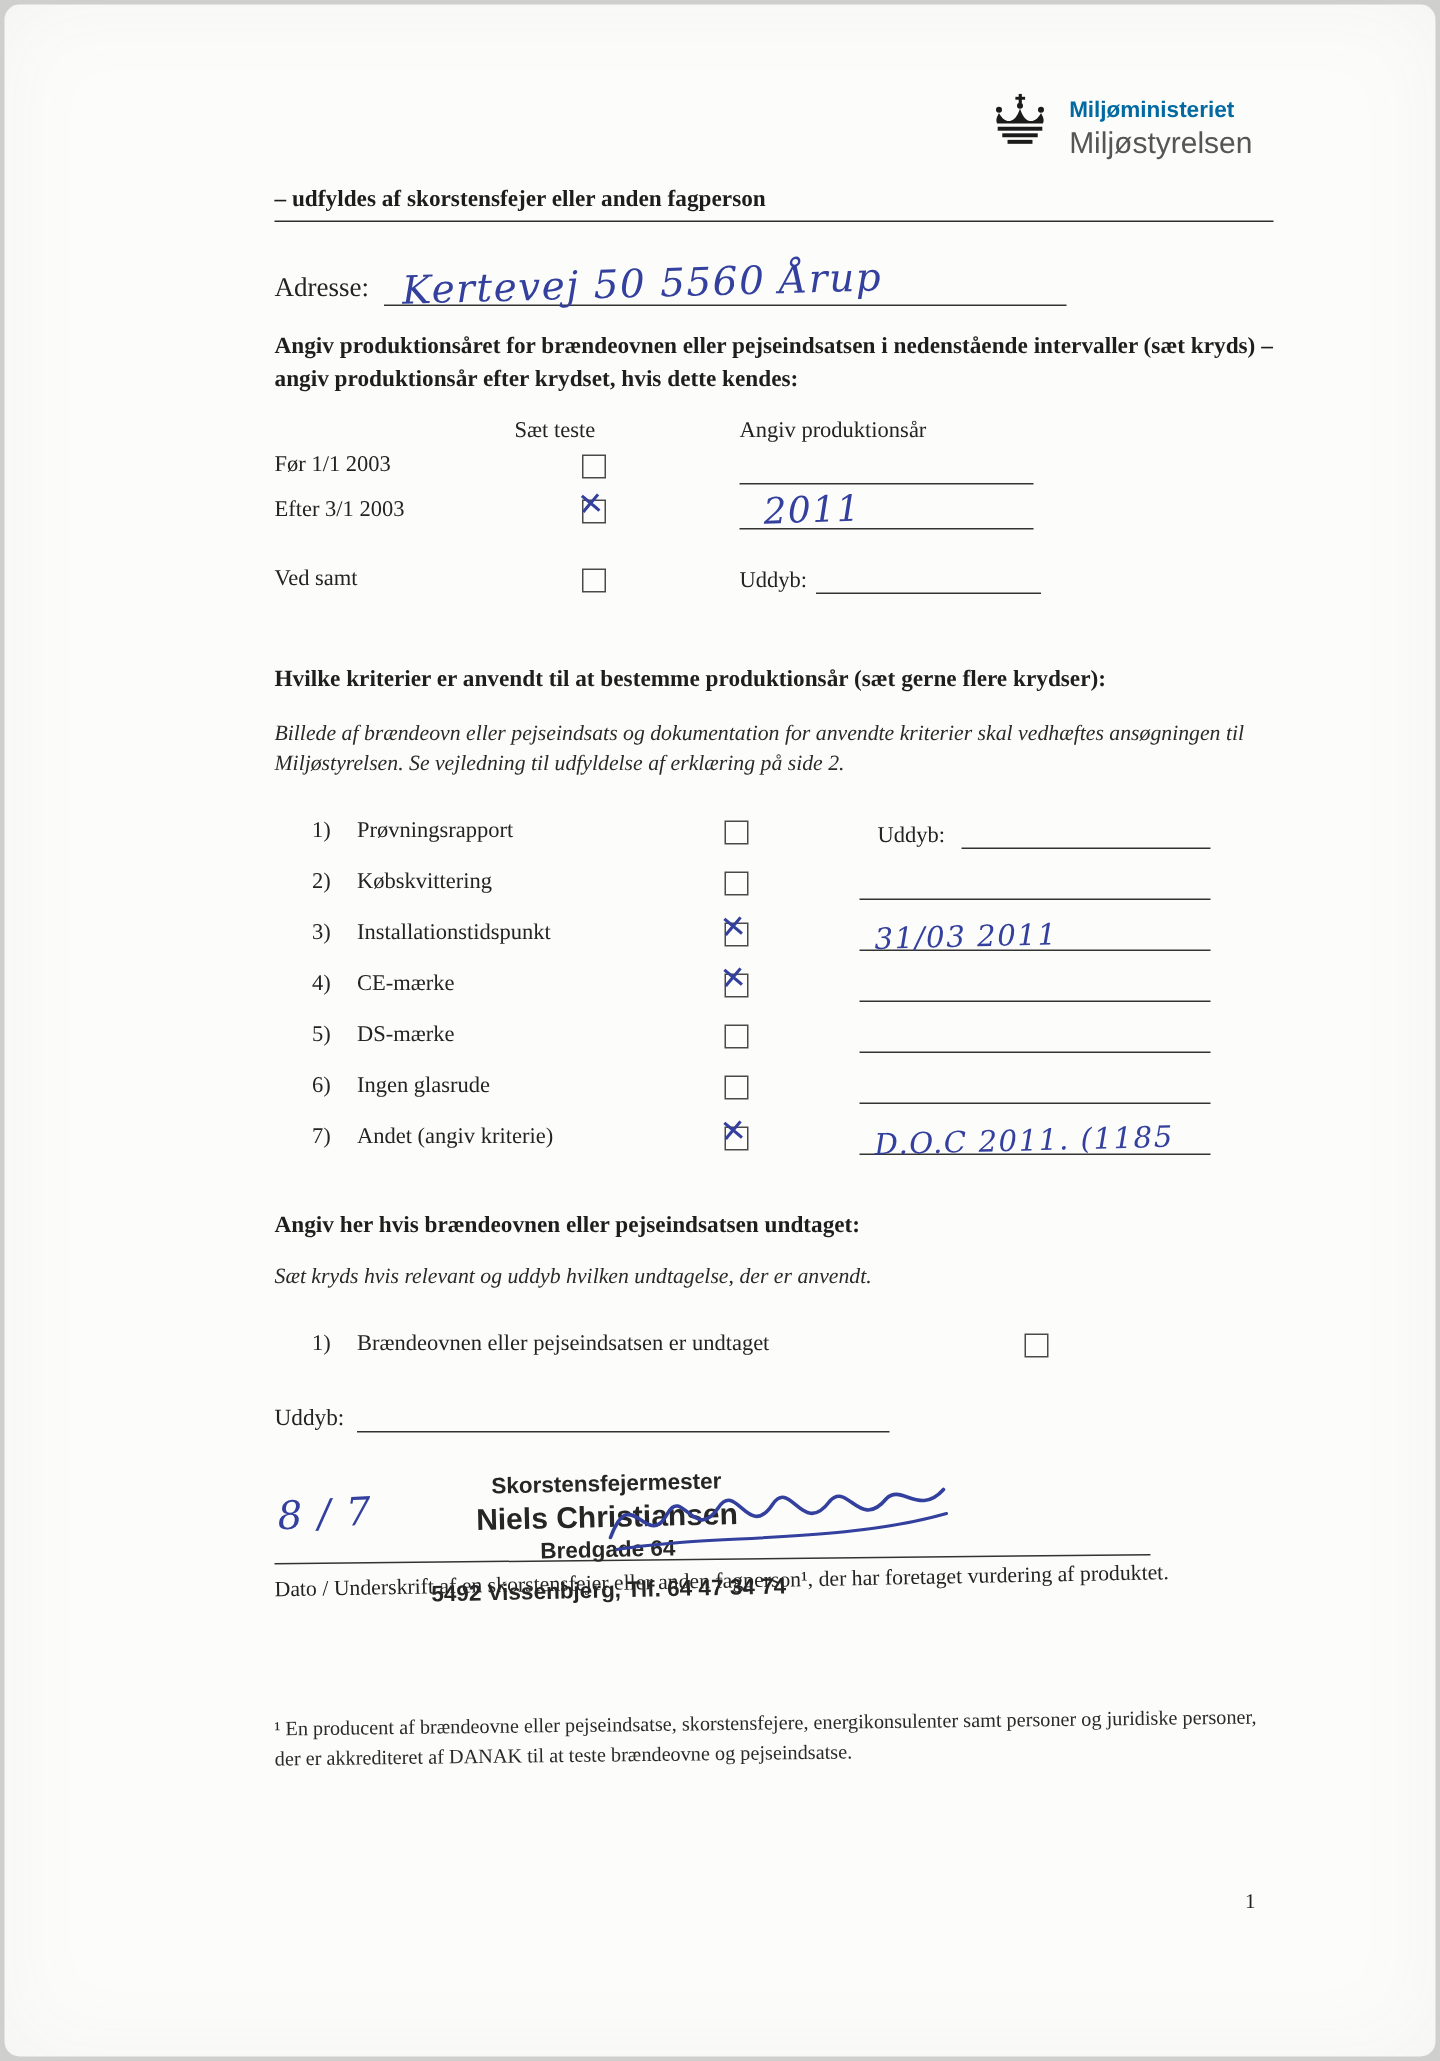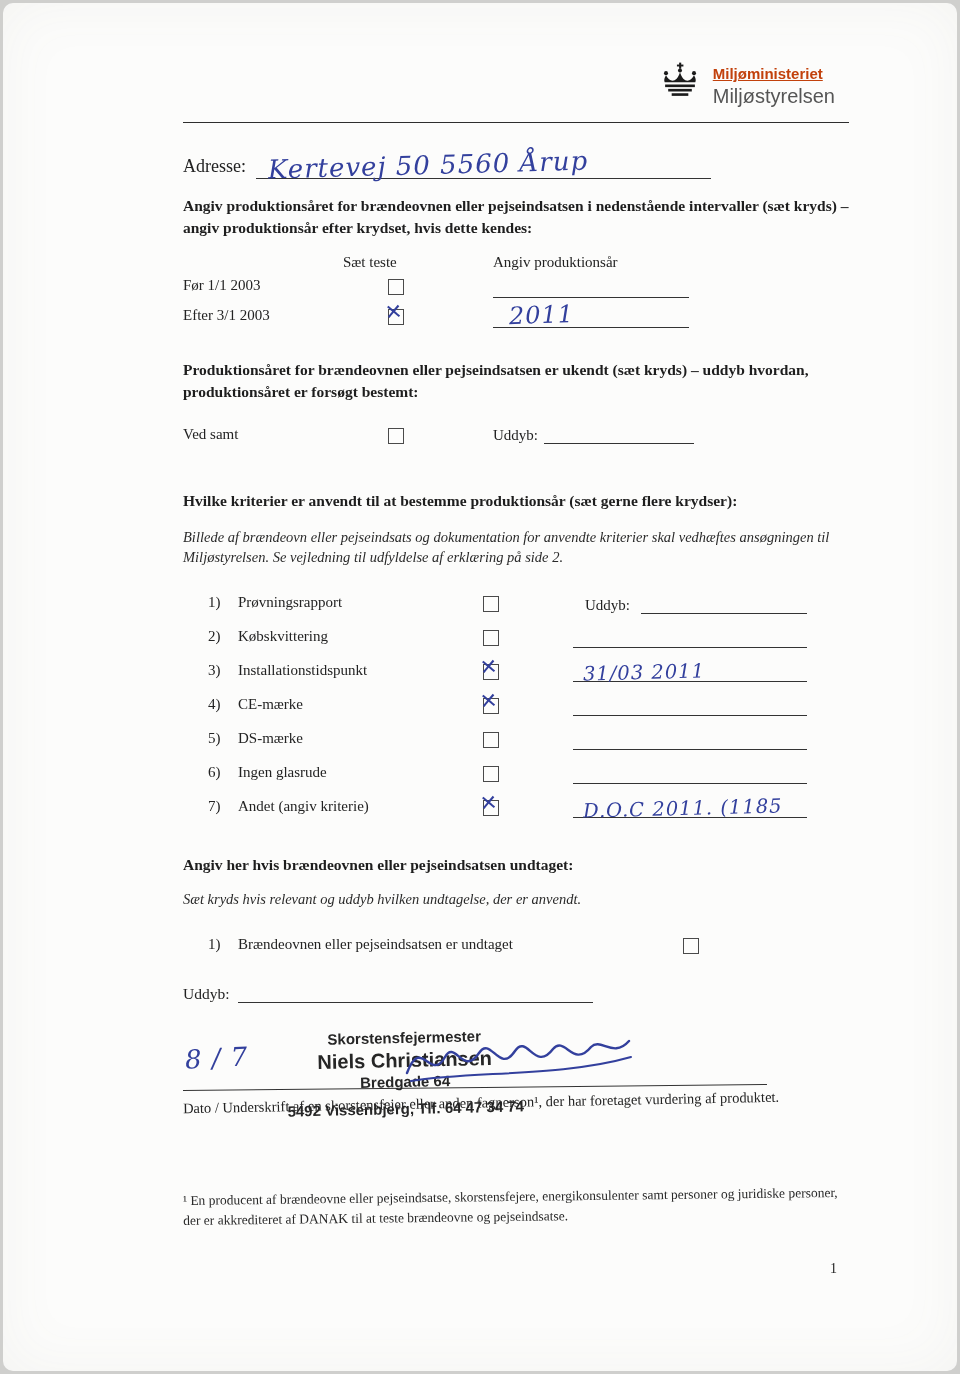--- a/index.html
+++ b/index.html
@@ -18,21 +18,21 @@
     box-sizing:border-box;
     padding:56px 108px 40px 180px;
     overflow:hidden;
     box-shadow:inset 0 0 60px rgba(120,120,110,0.06);
   }
   
   .logo-row{display:flex;justify-content:flex-end;margin-right:14px;height:58px;}
   .logo{display:flex;align-items:flex-start;gap:12px;}
   .logo svg{display:block;margin-top:2px;}
   .logo-text{font-family:"Liberation Sans","DejaVu Sans",sans-serif;line-height:1.25;padding-top:6px;}
-  .logo-ministry{font-weight:bold;font-size:15px;color:#c2410c;text-decoration:underline;}
+  .logo-ministry{font-weight:bold;font-size:15px;color:#0369a1;}
   .logo-agency{font-size:20px;color:#555;}
   
   .title{
     font-size:22.5px;font-weight:bold;line-height:1.25;
     max-width:570px;margin:40px 0 0 0;color:#1d1d1d;
     letter-spacing:0.2px;
   }
   .subtitle{font-size:15.5px;font-weight:bold;margin-top:7px;color:#1d1d1d;}
   .title-rule{border:none;border-top:1.7px solid #2e2e2e;margin:5px 0 0 0;width:100%;}
   
@@ -141,20 +141,21 @@
             <rect x="14.5" y="35" width="19" height="3"></rect>
           </svg>
         </span>
         <div class="logo-text">
           <div class="logo-ministry">Miljøministeriet</div>
           <div class="logo-agency">Miljøstyrelsen</div>
         </div>
       </div>
     </div>
 
+    <div class="subtitle">– udfyldes af skorstensfejer eller anden fagperson</div>
     <hr class="title-rule">
 
     <div class="address-row">
       <span class="address-label">Adresse:</span>
       <span class="address-line">
         <span class="hand address-value">Kertevej 50    5560 Årup</span>
       </span>
     </div>
 
     <p class="para">Angiv produktionsåret for brændeovnen eller pejseindsatsen i nedenstående intervaller (sæt kryds) – angiv produktionsår efter krydset, hvis dette kendes:</p>
@@ -186,21 +187,20 @@
             <span class="mark hand">✕</span>
           </span>
         </span>
         <span class="year-cell">
           <span class="year-line"></span>
           <span class="hand year-value">2011</span>
         </span>
       </div>
     </div>
 
-    <p class="para" style="margin-top:28px;">Produktionsåret for brændeovnen eller pejseindsatsen er ukendt (sæt kryds) – uddyb hvordan, produktionsåret er forsøgt bestemt:</p>
     <div class="unknown-row">
       <span class="int-label">Ved samt</span>
       <span class="cbx-cell">
         <span class="checkbox">
           <span class="mark hand"></span>
         </span>
       </span>
       <span class="uddyb-inline">
         <span>Uddyb:</span>
         <span class="line"></span>

